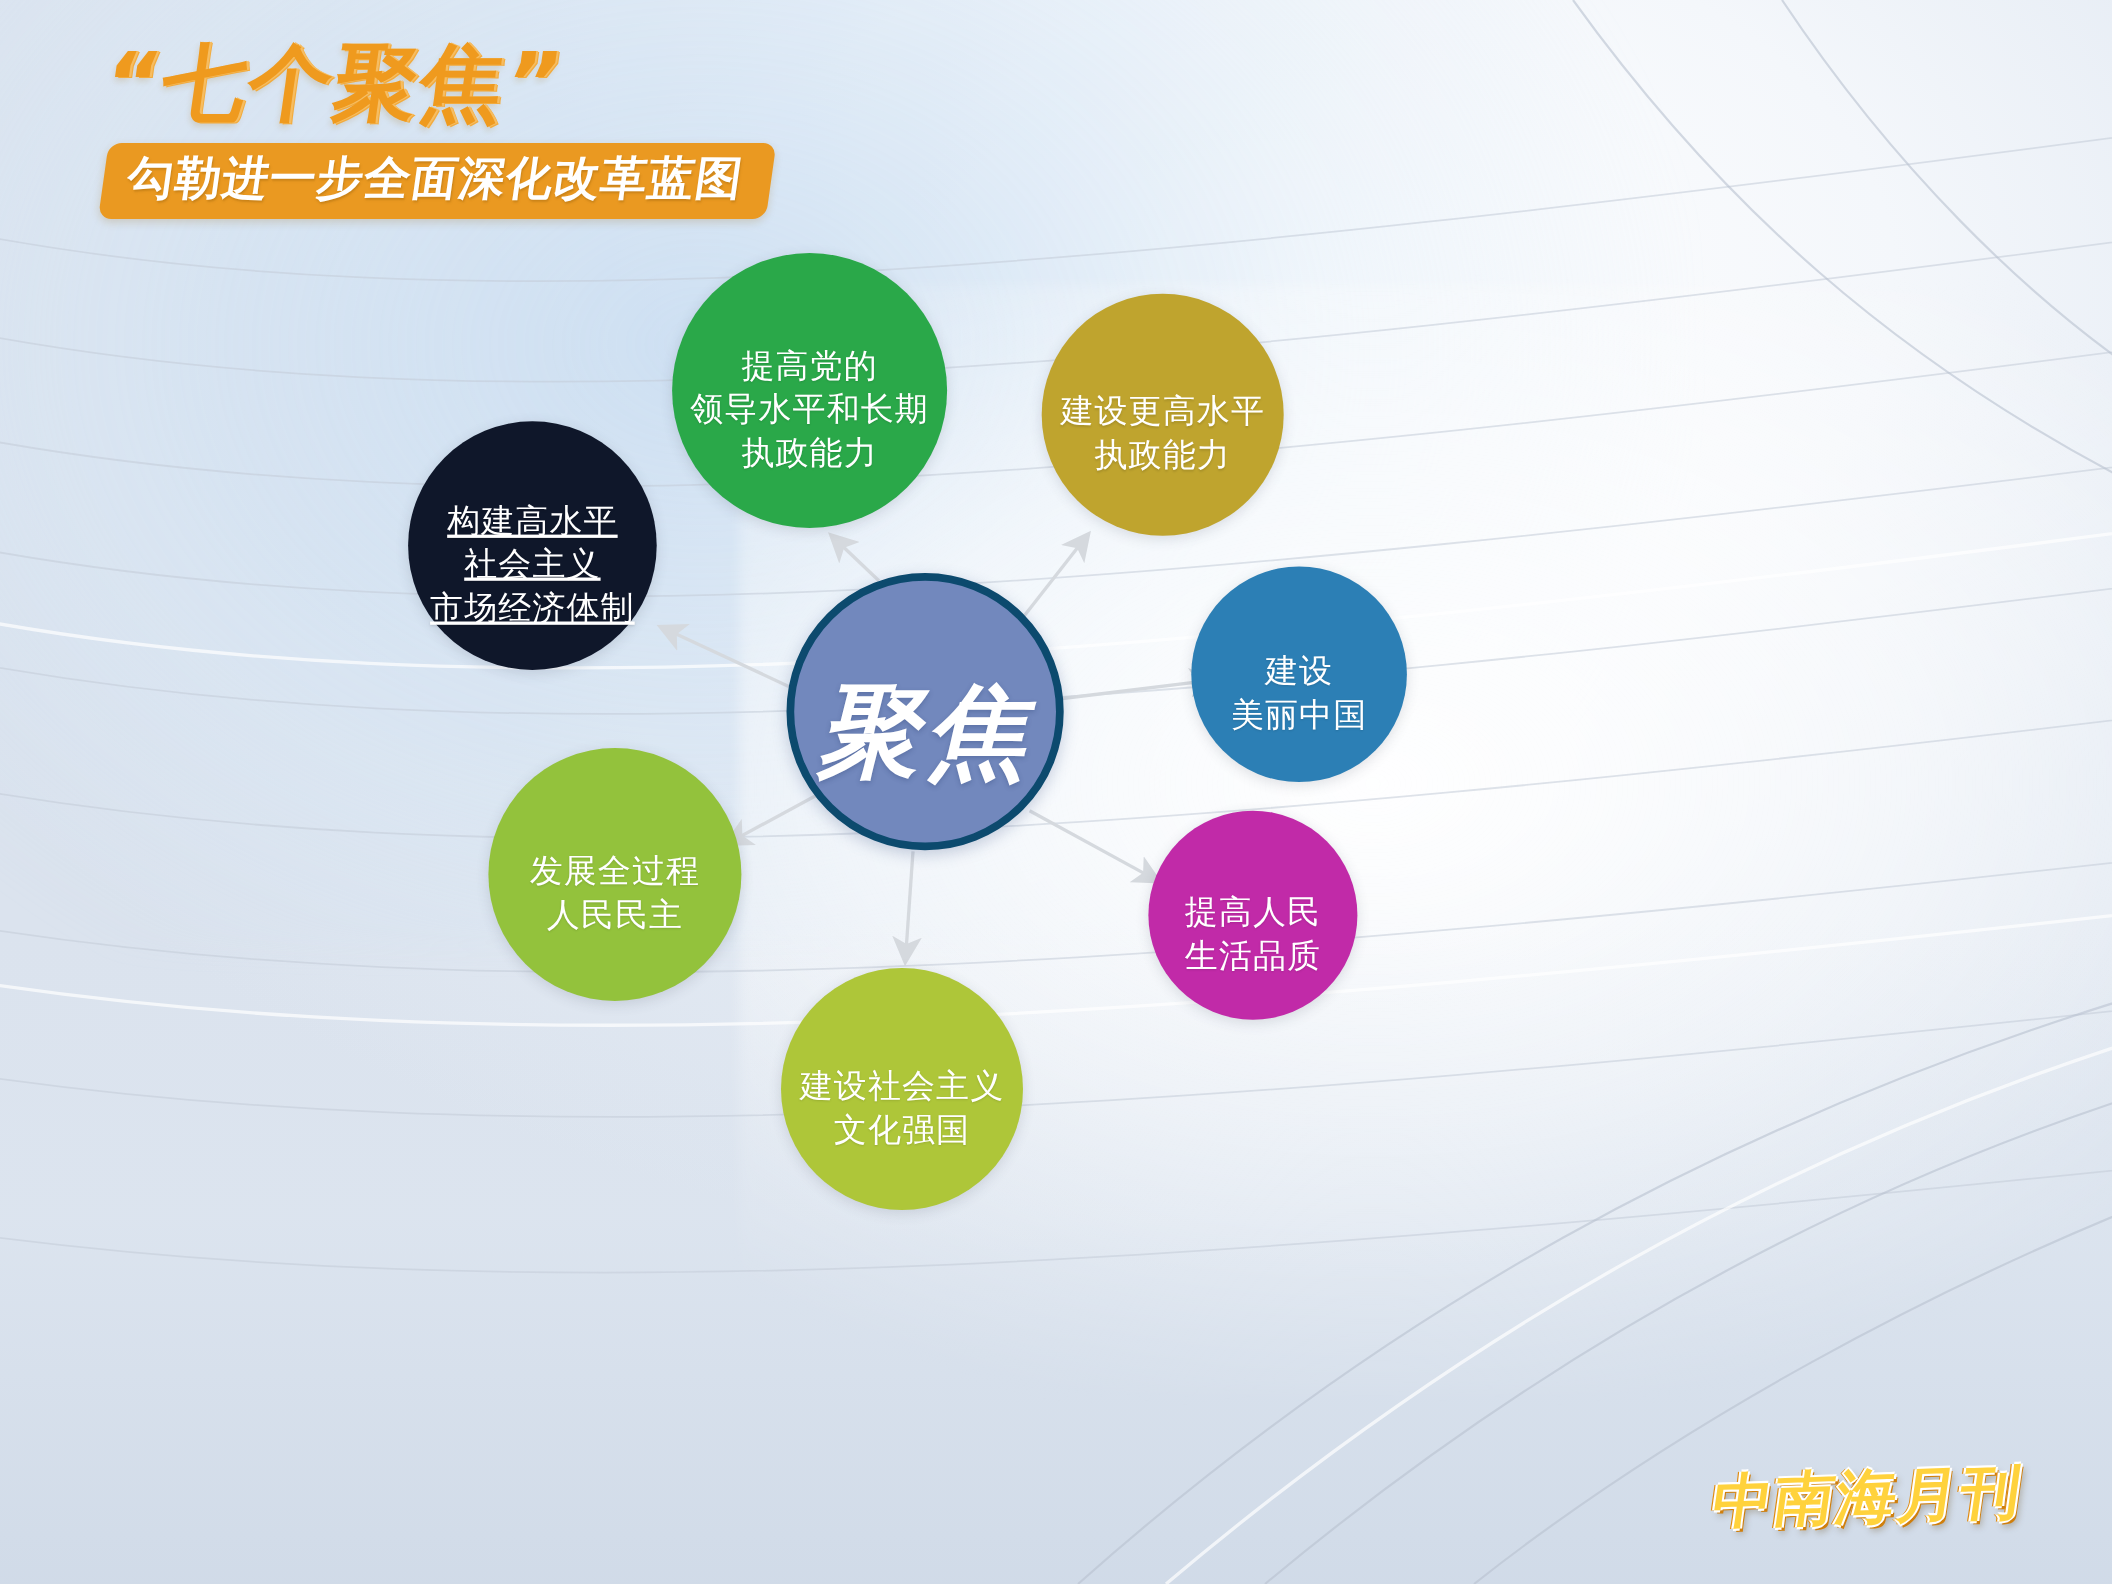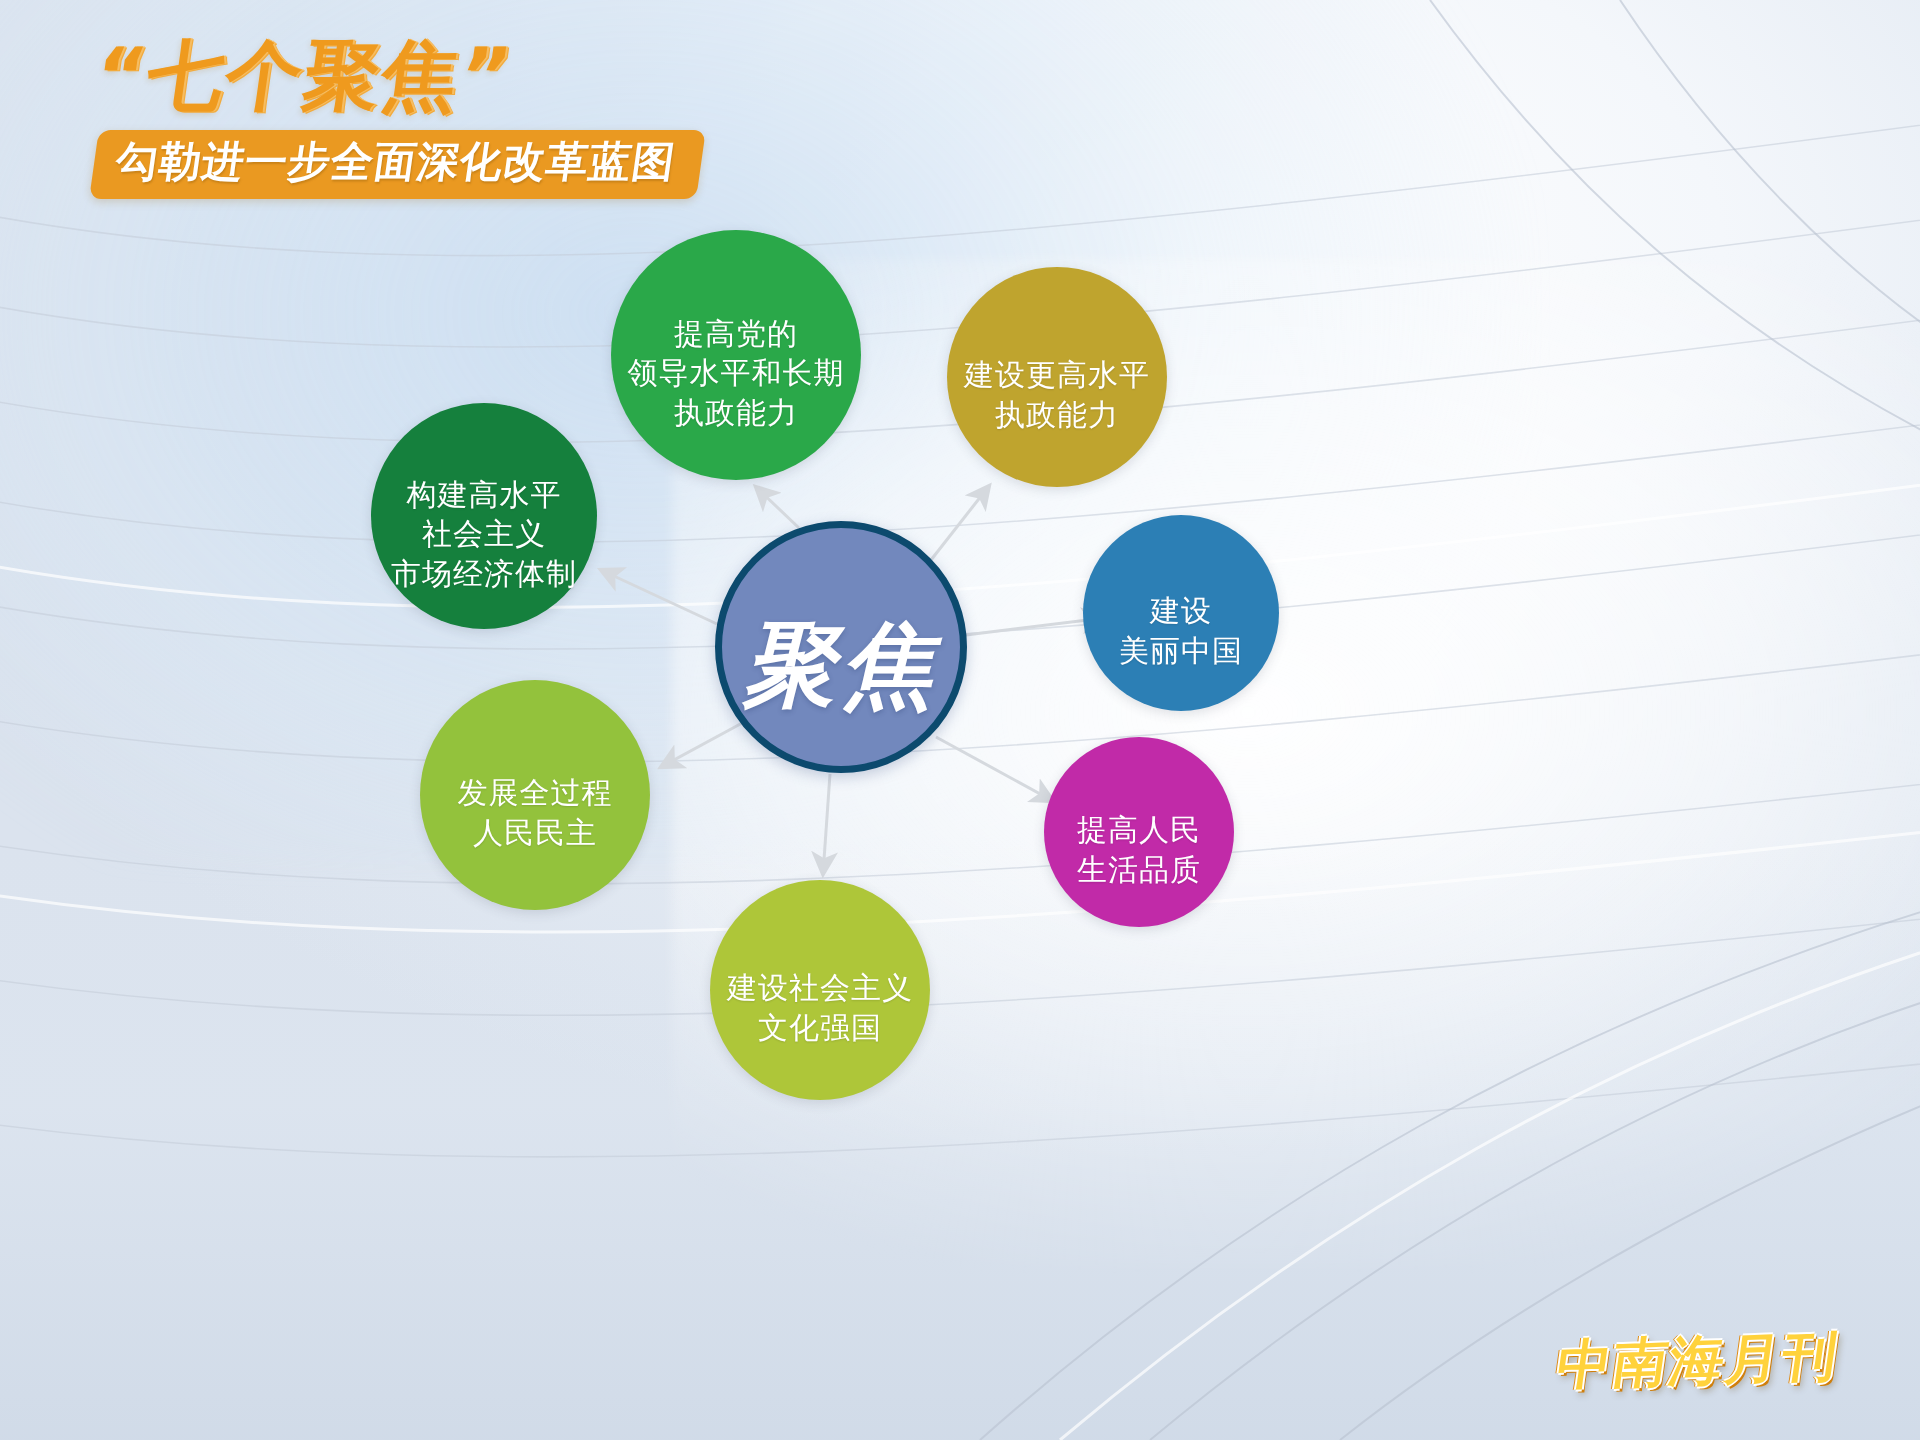--- a/index.html
+++ b/index.html
@@ -193,26 +193,26 @@
   <div class="node node-sat" style="left:1044px;top:737px;width:190px;height:190px;background:#c12aa8;">
     <span class="label">提高人民
 生活品质</span>
   </div>
 
   <div class="node node-sat" style="left:710px;top:880px;width:220px;height:220px;background:#aec639;">
     <span class="label">建设社会主义
 文化强国</span>
   </div>
 
-  <div class="node node-sat" style="left:420px;top:680px;width:230px;height:230px;background:#93c23c;">
+  <div class="node node-sat" style="left:444px;top:680px;width:230px;height:230px;background:#93c23c;">
     <span class="label">发展全过程
 人民民主</span>
   </div>
 
-  <div class="node node-sat" style="left:371px;top:403px;width:226px;height:226px;background:#15803d;">
+  <div class="node node-sat" style="left:371px;top:383px;width:226px;height:226px;background:#0f172a;text-decoration:underline;">
     <span class="label">构建高水平
 社会主义
 市场经济体制</span>
   </div>
 
   <div class="logo">中南海月刊</div>
 
 </div>
 
 </body></html>

